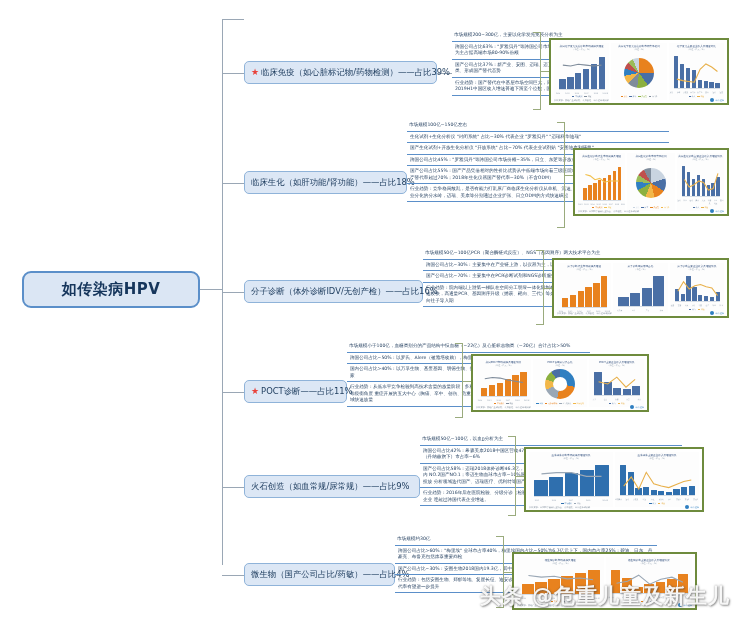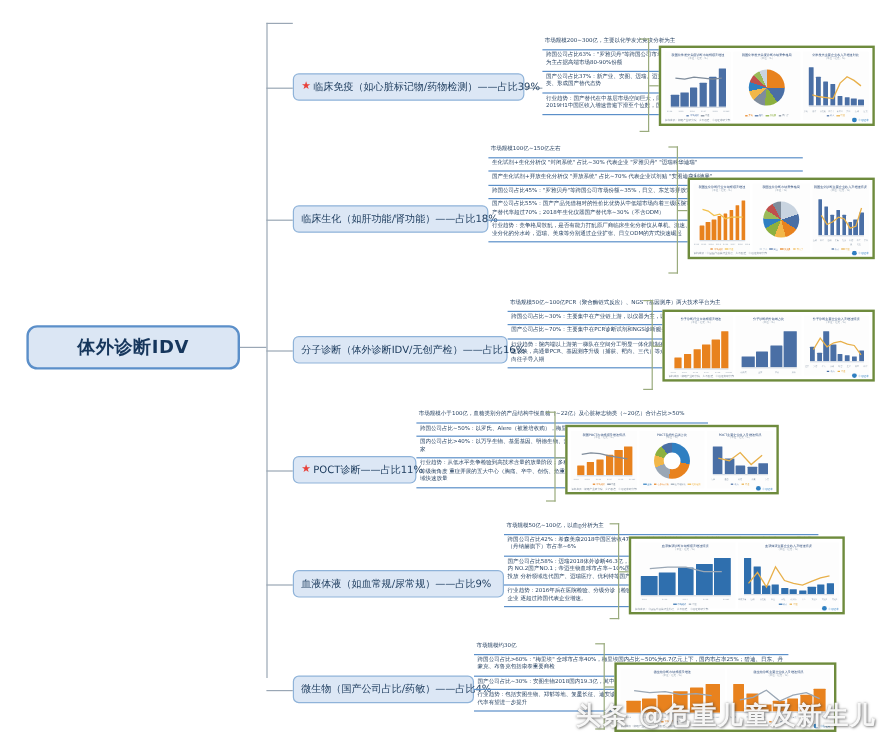--- a/index.html
+++ b/index.html
@@ -157,21 +157,21 @@
   <div class="ln-h" style="left:222px;top:575px;width:22px;"></div>
 
   <div class="ln-h" style="left:437px;top:73px;width:15px;"></div>
   <div class="ln-h" style="left:392px;top:183px;width:15px;"></div>
   <div class="ln-h" style="left:408px;top:292px;width:15px;"></div>
   <div class="ln-h" style="left:332px;top:392px;width:15px;"></div>
   <div class="ln-h" style="left:405px;top:487px;width:15px;"></div>
   <div class="ln-h" style="left:380px;top:575px;width:15px;"></div>
 
   <div class="root-node" style="left:22px;top:271px;width:178px;height:37px;">
-    <span>体外诊断IDV</span>
+    <span>如传染病HPV</span>
   </div>
 
 
   <div class="branch" style="left:244px;top:61px;width:193px;height:23px;">
     <span class="star">★</span>
     <span>临床免疫（如心脏标记物/药物检测）——占比39%</span>
   </div>
 
   <div class="branch" style="left:244px;top:171px;width:163px;height:23px;">
     <span>临床生化（如肝功能/肾功能）——占比18%</span>
@@ -180,21 +180,21 @@
   <div class="branch" style="left:244px;top:280px;width:179px;height:23px;">
     <span>分子诊断（体外诊断IDV/无创产检）——占比16%</span>
   </div>
 
   <div class="branch" style="left:244px;top:380px;width:103px;height:23px;">
     <span class="star">★</span>
     <span>POCT诊断——占比11%</span>
   </div>
 
   <div class="branch" style="left:244px;top:475px;width:176px;height:23px;">
-    <span>血液体液（如血常规/尿常规）——占比9%</span>
+    <span>火石创造（如血常规/尿常规）——占比9%</span>
   </div>
 
   <div class="branch" style="left:244px;top:563px;width:151px;height:23px;">
     <span>微生物（国产公司占比/药敏）——占比4%</span>
   </div>
 
   <div class="detail-stack" style="left:452px;top:30px;width:182px;">
     <div class="detail-row first">市场规模200~300亿，主要以化学发光免疫分析为主</div>
     <div class="detail-row">跨国公司占比63%："罗雅贝丹"等跨国公司市场份额~63%，跨国公司客户以三甲医院为主占据高端市场80-90%份额</div>
     <div class="detail-row">国产公司占比37%：新产业、安图、迈瑞、迈克等通过性价比优势及阶梯配置达到种类、形成国产替代态势</div>

